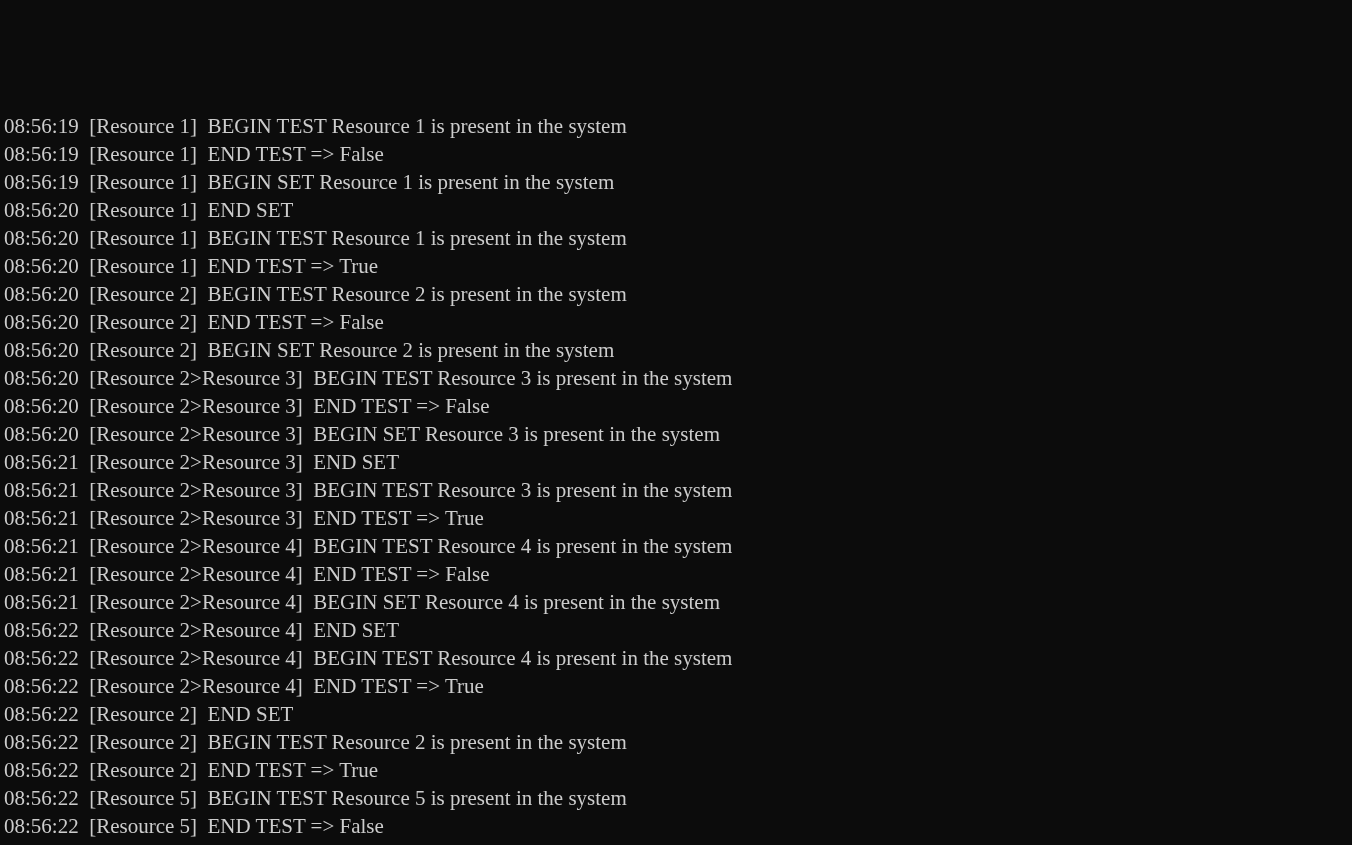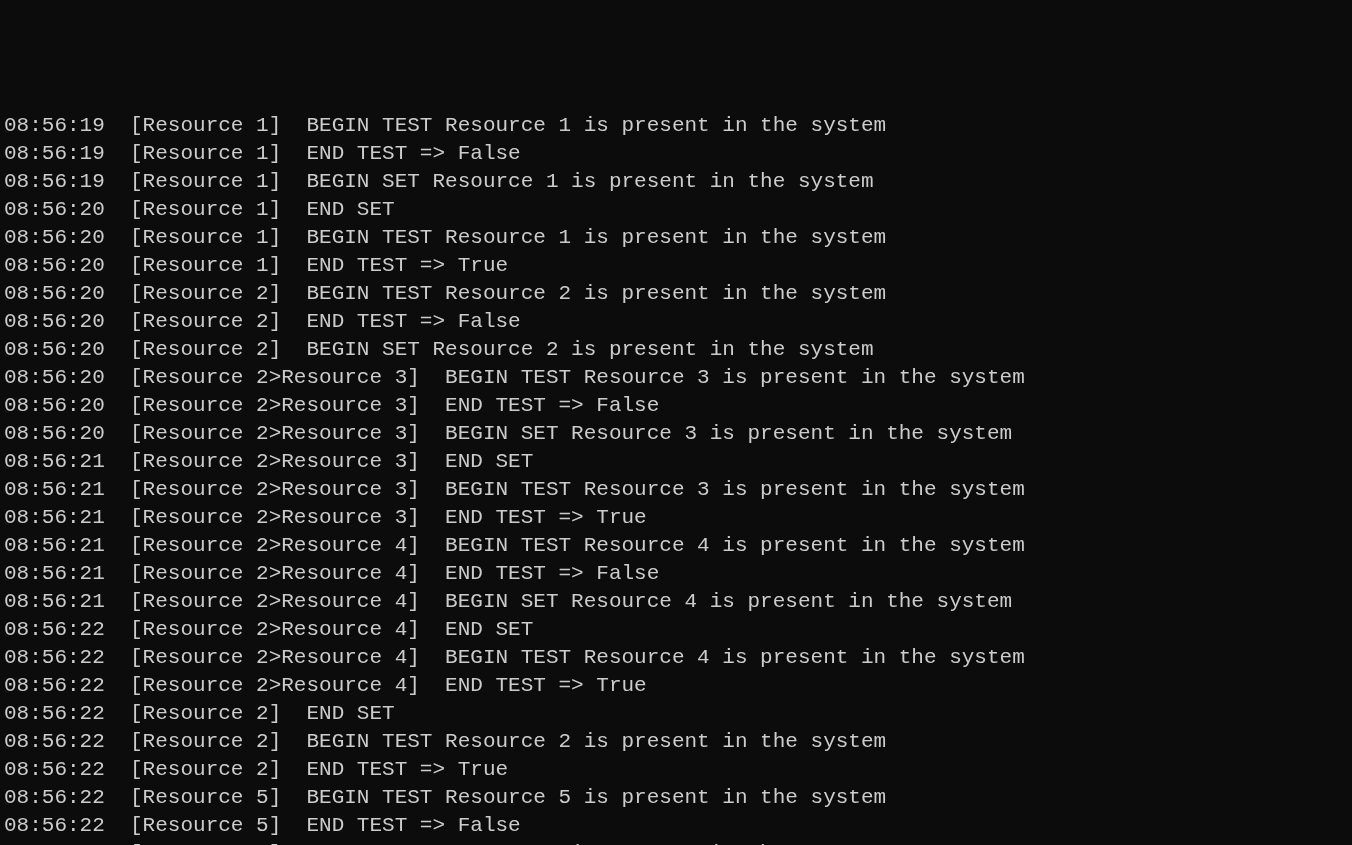--- a/index.html
+++ b/index.html
@@ -11,20 +11,21 @@
       background-color: #0c0c0c;
       color: #cccccc;
       font-family: 'Consolas', 'Courier New', monospace;
       font-size: 21px;
       line-height: 28px;
       padding: 0 4px;
       white-space: pre;
     }
     .log-line {
       display: block;
+      font-family: Liberation Serif, serif;
     }
   </style>
 </head>
 <body>
 
 
 
 <div id="terminal-output"><span class="log-line">08:56:19  [Resource 1]  BEGIN TEST Resource 1 is present in the system</span><span class="log-line">08:56:19  [Resource 1]  END TEST =&gt; False</span><span class="log-line">08:56:19  [Resource 1]  BEGIN SET Resource 1 is present in the system</span><span class="log-line">08:56:20  [Resource 1]  END SET</span><span class="log-line">08:56:20  [Resource 1]  BEGIN TEST Resource 1 is present in the system</span><span class="log-line">08:56:20  [Resource 1]  END TEST =&gt; True</span><span class="log-line">08:56:20  [Resource 2]  BEGIN TEST Resource 2 is present in the system</span><span class="log-line">08:56:20  [Resource 2]  END TEST =&gt; False</span><span class="log-line">08:56:20  [Resource 2]  BEGIN SET Resource 2 is present in the system</span><span class="log-line">08:56:20  [Resource 2&gt;Resource 3]  BEGIN TEST Resource 3 is present in the system</span><span class="log-line">08:56:20  [Resource 2&gt;Resource 3]  END TEST =&gt; False</span><span class="log-line">08:56:20  [Resource 2&gt;Resource 3]  BEGIN SET Resource 3 is present in the system</span><span class="log-line">08:56:21  [Resource 2&gt;Resource 3]  END SET</span><span class="log-line">08:56:21  [Resource 2&gt;Resource 3]  BEGIN TEST Resource 3 is present in the system</span><span class="log-line">08:56:21  [Resource 2&gt;Resource 3]  END TEST =&gt; True</span><span class="log-line">08:56:21  [Resource 2&gt;Resource 4]  BEGIN TEST Resource 4 is present in the system</span><span class="log-line">08:56:21  [Resource 2&gt;Resource 4]  END TEST =&gt; False</span><span class="log-line">08:56:21  [Resource 2&gt;Resource 4]  BEGIN SET Resource 4 is present in the system</span><span class="log-line">08:56:22  [Resource 2&gt;Resource 4]  END SET</span><span class="log-line">08:56:22  [Resource 2&gt;Resource 4]  BEGIN TEST Resource 4 is present in the system</span><span class="log-line">08:56:22  [Resource 2&gt;Resource 4]  END TEST =&gt; True</span><span class="log-line">08:56:22  [Resource 2]  END SET</span><span class="log-line">08:56:22  [Resource 2]  BEGIN TEST Resource 2 is present in the system</span><span class="log-line">08:56:22  [Resource 2]  END TEST =&gt; True</span><span class="log-line">08:56:22  [Resource 5]  BEGIN TEST Resource 5 is present in the system</span><span class="log-line">08:56:22  [Resource 5]  END TEST =&gt; False</span><span class="log-line">08:56:22  [Resource 5]  BEGIN SET Resource 5 is present in the system</span></div>
 
 

